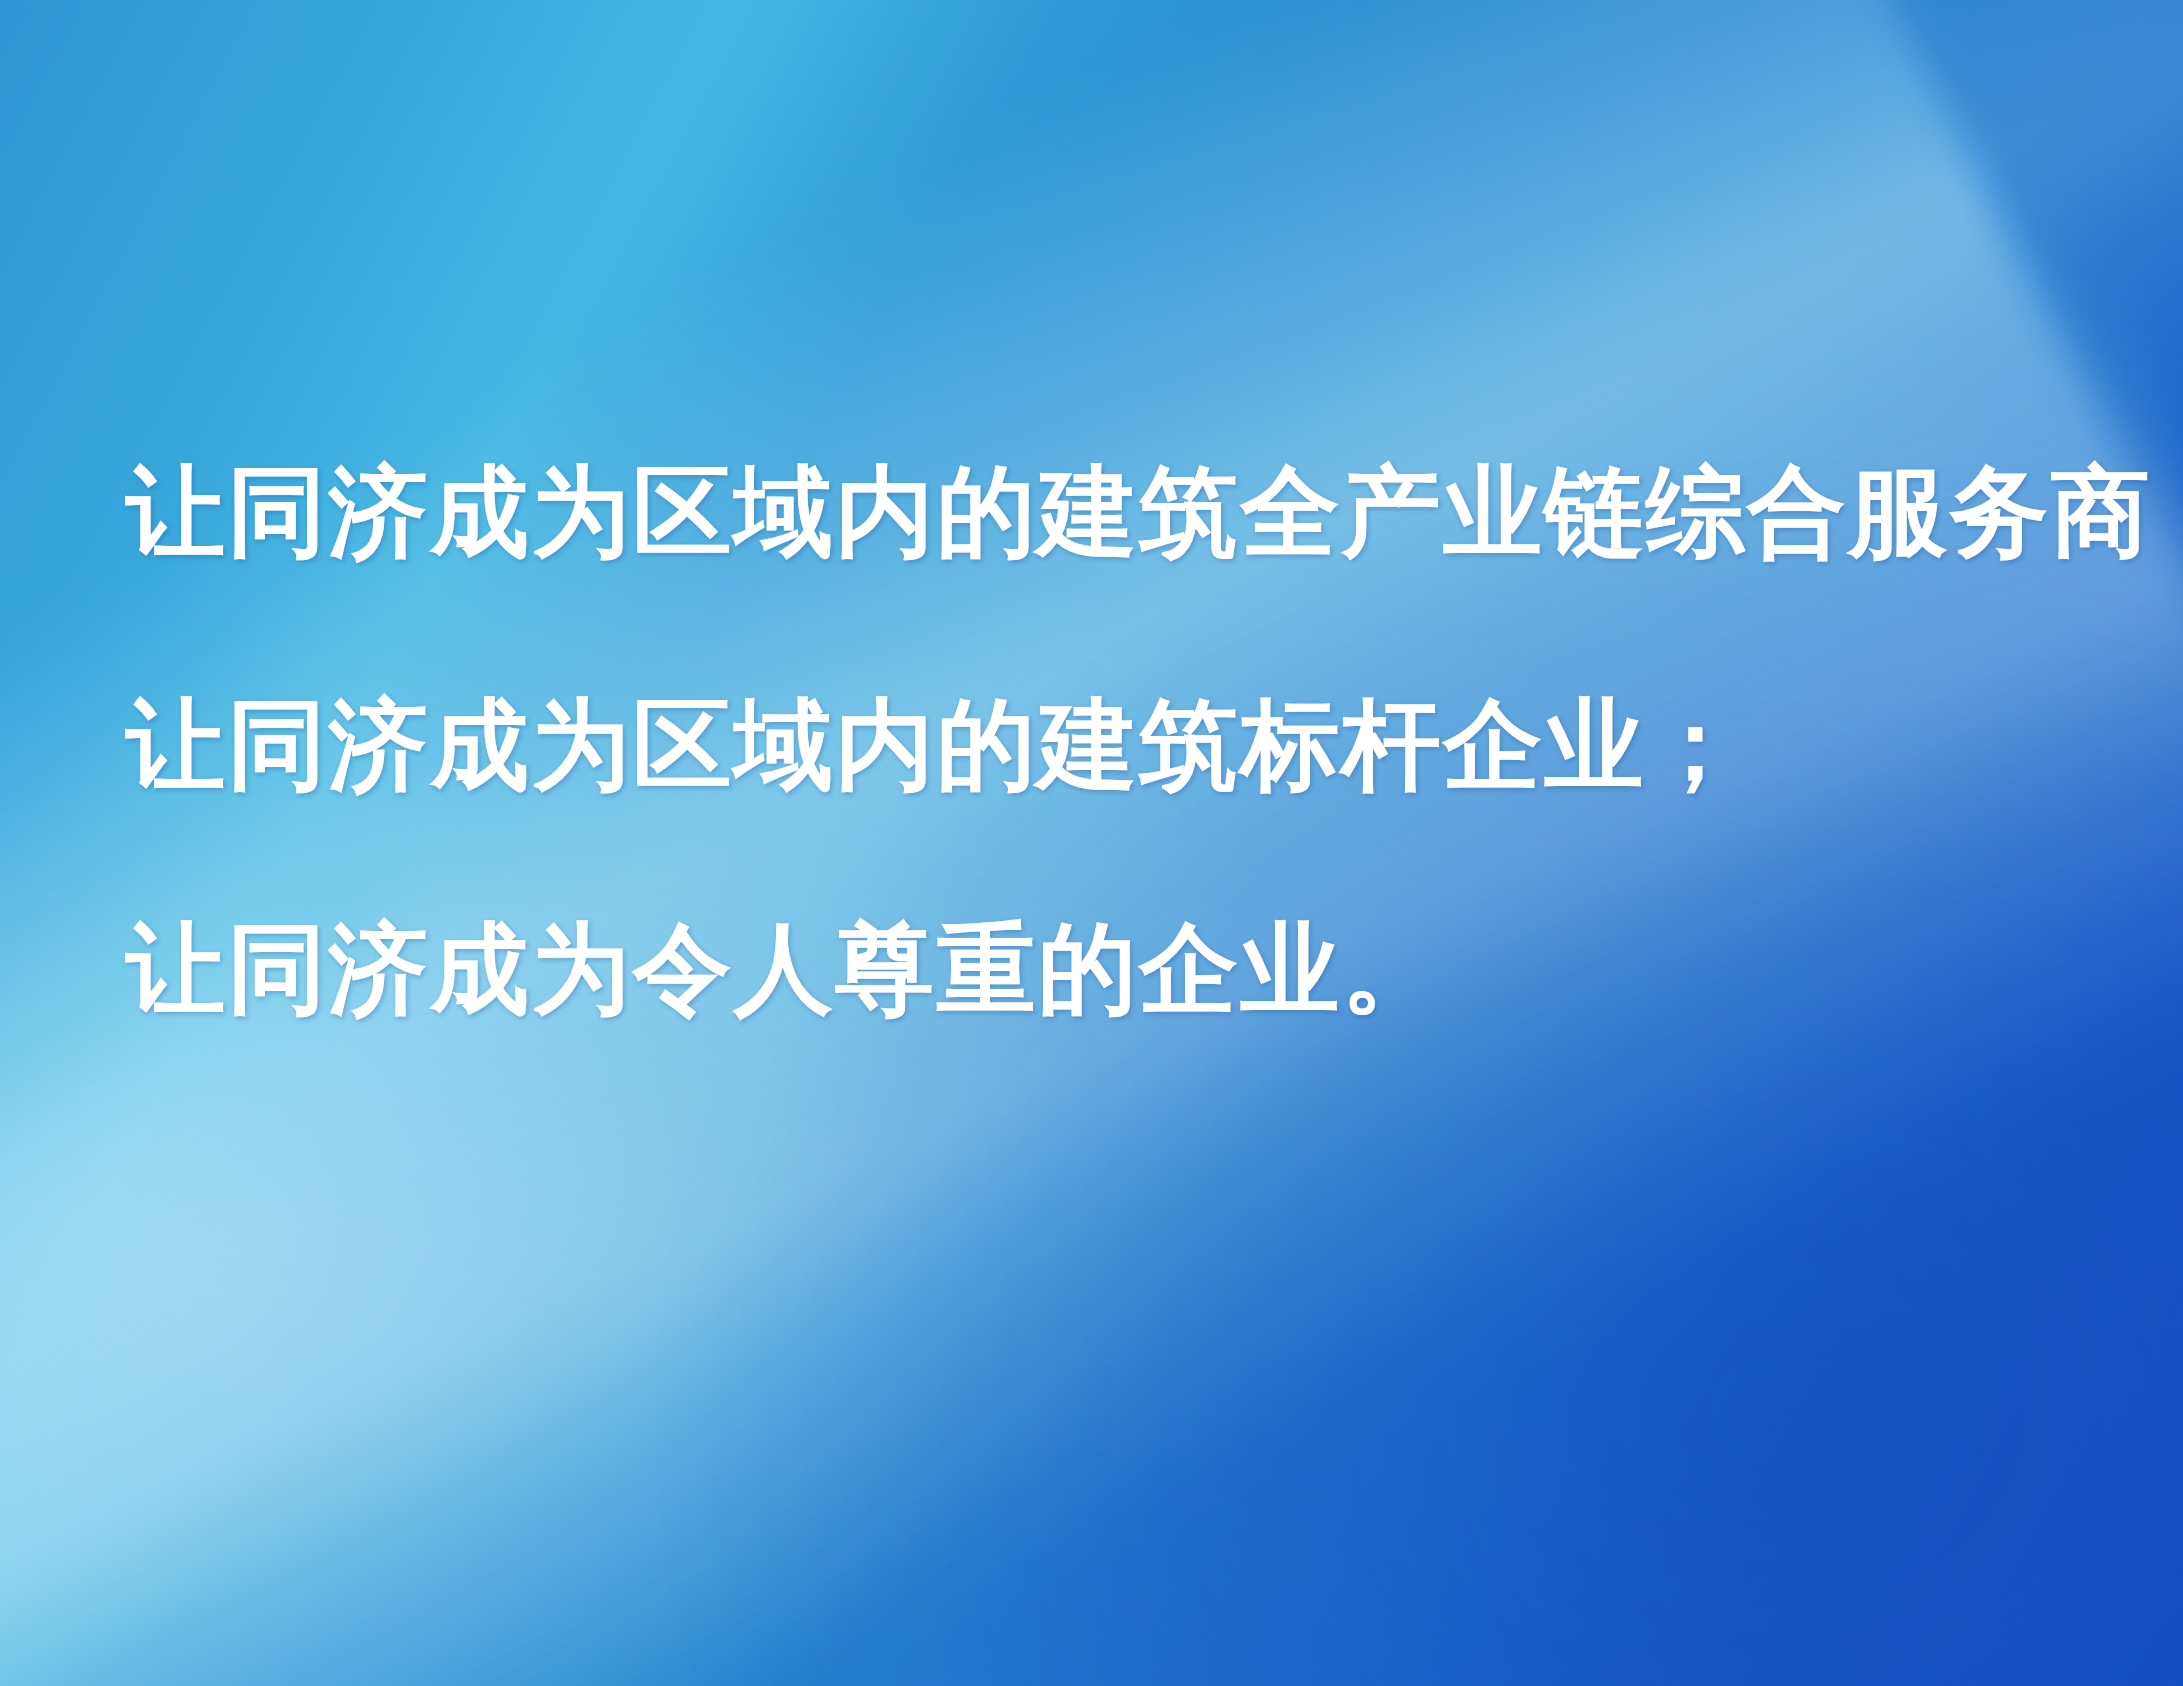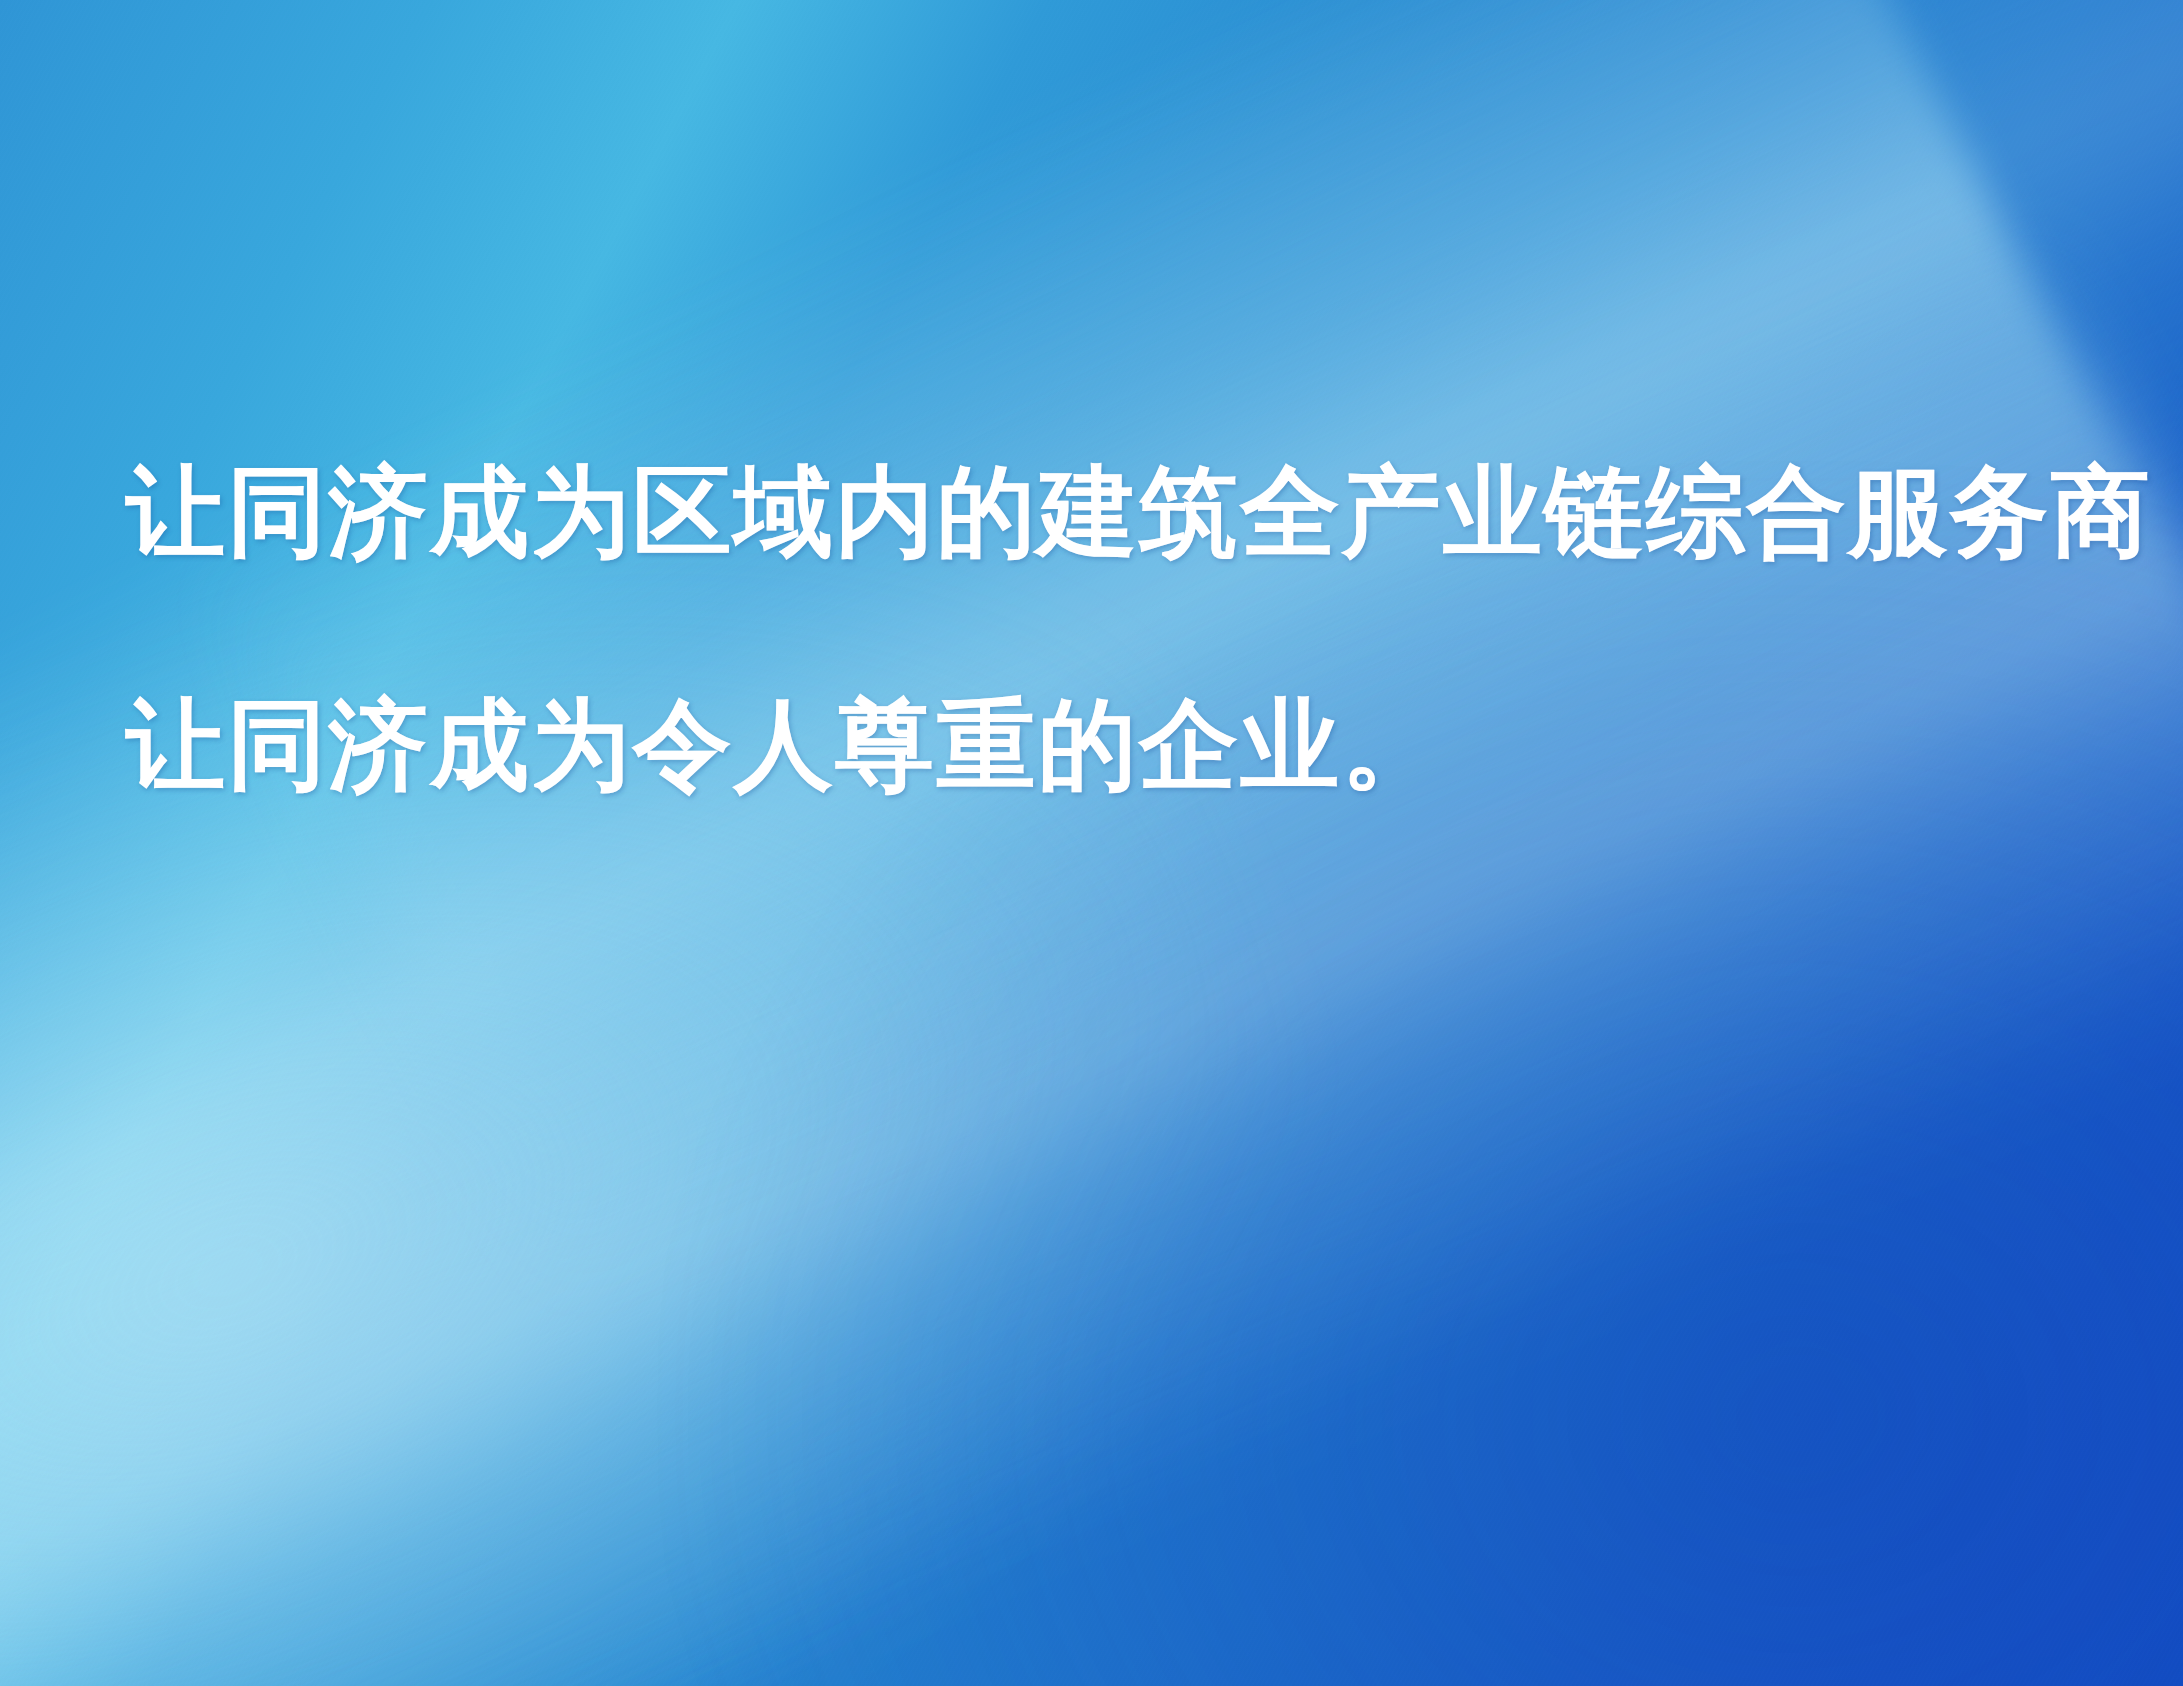--- a/index.html
+++ b/index.html
@@ -140,33 +140,34 @@
     font-size: 99px;
     line-height: 113px;
     font-weight: bold;
     letter-spacing: 2.3px;
     white-space: nowrap;
     margin: 0 0 120px 0;
     text-shadow:
       0 0 0.8px rgba(255,255,255,0.55),
       1.5px 2.3px 5.3px rgba(10,60,140,0.30);
   }
-  .slide-line:last-child { margin-bottom: 0; }
+  .slide-line:last-child { margin-bottom: 0; font-family: Liberation Mono, monospace; }
 </style>
 </head>
 <body>
 
 <div id="slide">
 
   <div class="band band-main"></div>
   <div class="band band-second"></div>
   <div class="band band-upper"></div>
   <div class="band band-left-glow"></div>
   <div class="vignette-br"></div>
   <div class="grain"></div>
 
   <div id="text-block">
     <p class="slide-line">让同济成为区域内的建筑全产业链综合服务商；</p>
+    <p class="slide-line">让同济成为区域内的建筑标杆企业；</p>
     <p class="slide-line">让同济成为令人尊重的企业。</p>
   </div>
 
 </div>
 
 
 </body></html>

